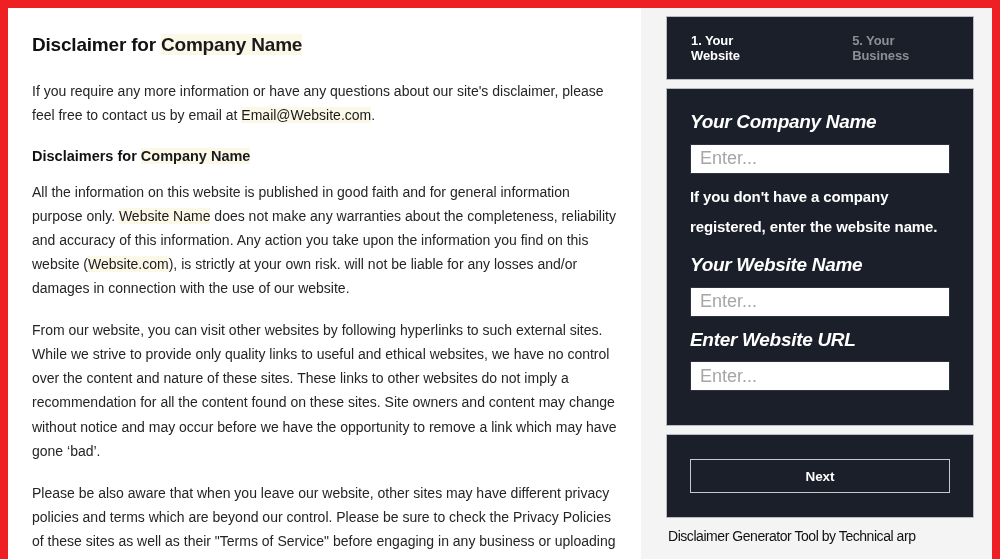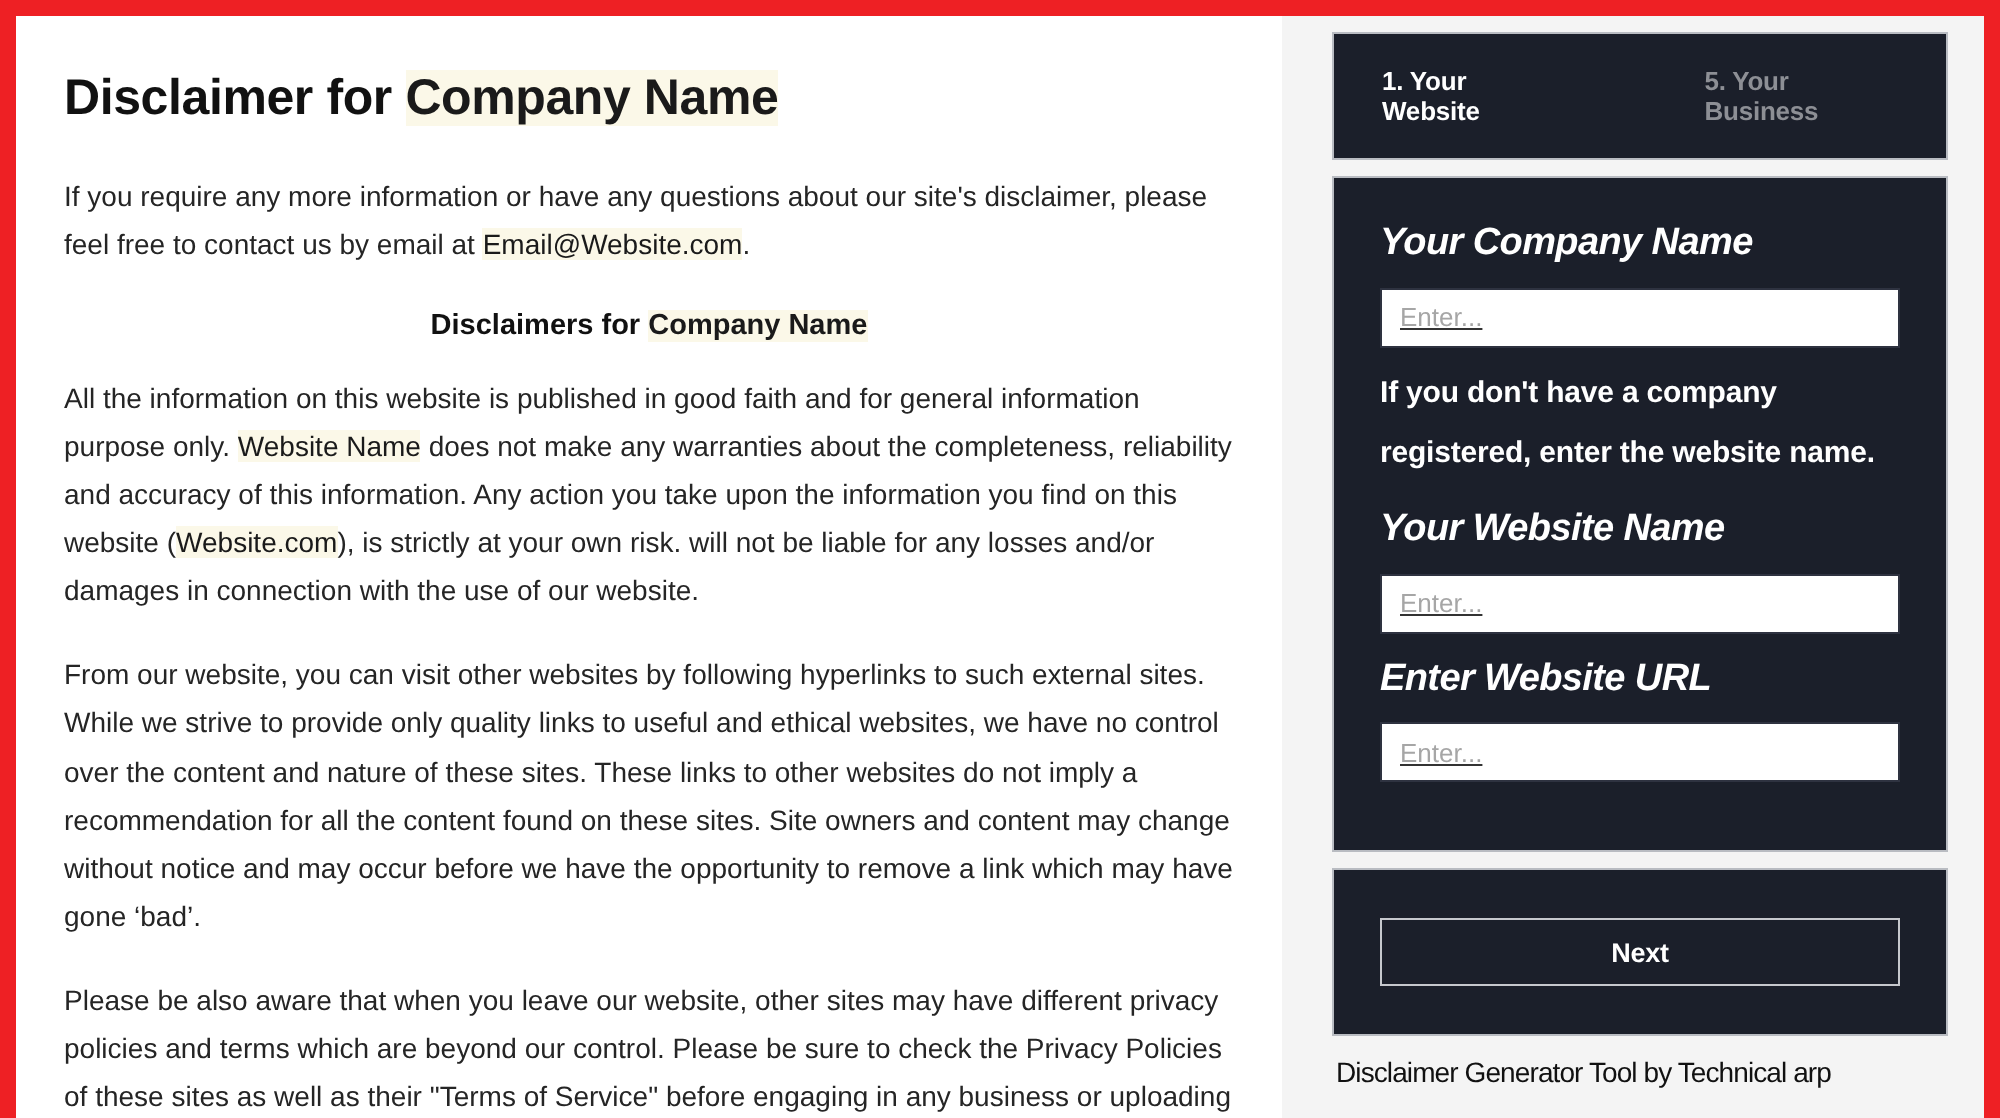--- a/index.html
+++ b/index.html
@@ -39,36 +39,35 @@
   }
 
   #doc-divider {
     width: 25px;
     height: 551px;
     background: #f4f4f4;
     flex: 0 0 auto;
   }
 
   h1.doc-title {
-    font-size: 25px;
+    font-size: 19px;
     font-weight: bold;
     color: #111111;
     letter-spacing: -0.2px;
     margin-bottom: 22px;
     line-height: 1.2;
   }
 
   h2.doc-sub {
     font-size: 14.5px;
     font-weight: bold;
     color: #111111;
     margin-top: 20px;
     margin-bottom: 14px;
     line-height: 1.3;
-    text-align: center;
   }
 
   p.doc-p {
     font-size: 14px;
     color: #252525;
     line-height: 1.72;
     margin-bottom: 18px;
   }
 
   .hl {
@@ -133,25 +132,24 @@
     font-style: italic;
   }
   .field-label:first-child { margin-top: 8px; }
 
   .field-input {
     width: 100%;
     height: 30px;
     background: #ffffff;
     border: 1px solid #2e3240;
     font-family: "Liberation Sans", sans-serif;
-    font-size: 13px;
+    font-size: 18px;
     color: #333;
     padding: 0 9px;
     display: block;
-    text-decoration: underline;
   }
   .field-input::placeholder { color: #a6a6a6; }
 
   .field-help {
     color: #ffffff;
     font-size: 15px;
     font-weight: bold;
     line-height: 2.0;
     margin-top: 8px;
     letter-spacing: -0.1px;

